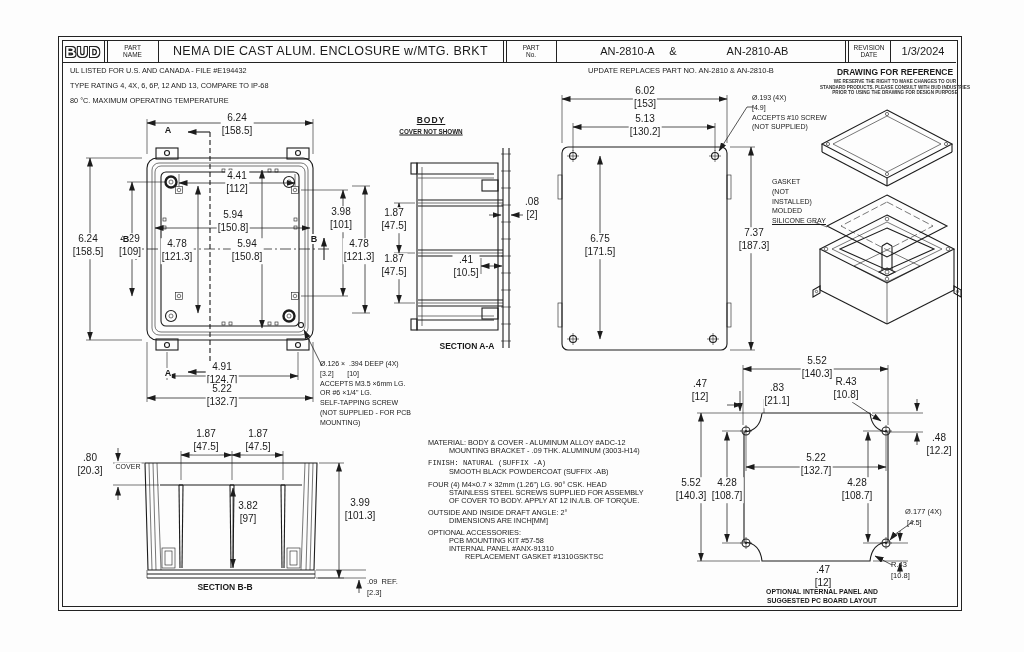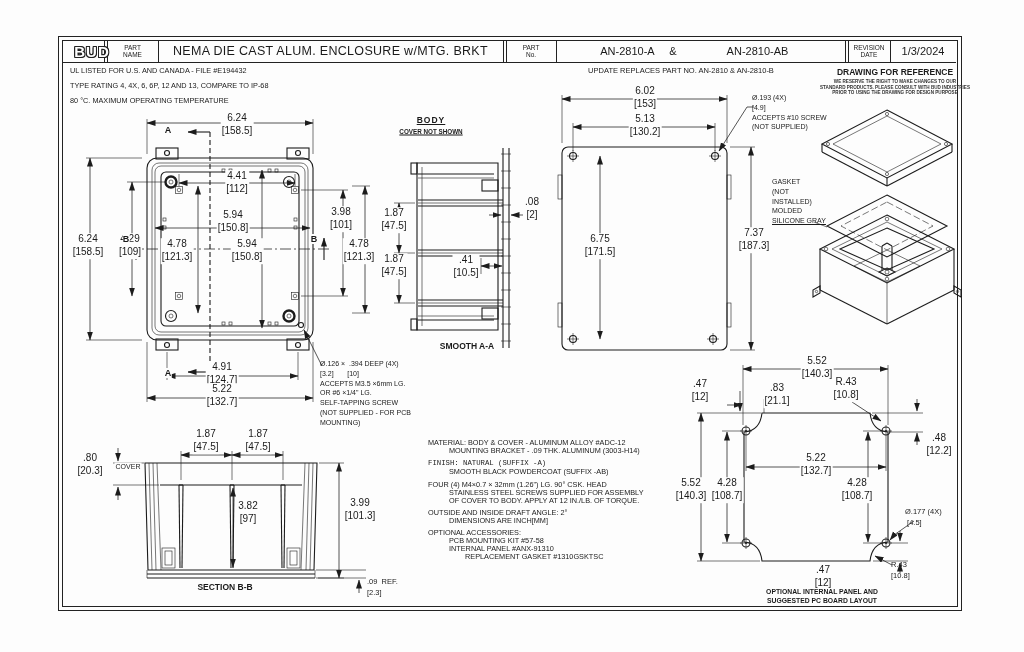--- a/index.html
+++ b/index.html
@@ -41,21 +41,21 @@
   <div class="vline" style="left:104px;top:40px;width:1px;height:22px;"></div>
   <div class="vline" style="left:107px;top:40px;width:1px;height:22px;"></div>
   <div class="vline" style="left:158px;top:40px;width:1px;height:22px;"></div>
   <div class="vline" style="left:503px;top:40px;width:1px;height:22px;"></div>
   <div class="vline" style="left:506px;top:40px;width:1px;height:22px;"></div>
   <div class="vline" style="left:556px;top:40px;width:1px;height:22px;"></div>
   <div class="vline" style="left:845px;top:40px;width:1px;height:22px;"></div>
   <div class="vline" style="left:848px;top:40px;width:1px;height:22px;"></div>
   <div class="vline" style="left:890px;top:40px;width:1px;height:22px;"></div>
 
-  <div class="cell logo" style="left:62px;top:40px;width:42px;height:22px;padding-left:9px;">BUD</div>
+  <div class="cell logo" style="left:62px;top:40px;width:42px;height:22px;">BUD</div>
   <div class="cell small-label" style="left:107px;top:40px;width:51px;height:22px;">PART
 NAME</div>
   <div class="cell main-title" style="left:158px;top:40px;width:345px;height:22px;">NEMA DIE CAST ALUM. ENCLOSURE w/MTG. BRKT</div>
   <div class="cell small-label" style="left:506px;top:40px;width:50px;height:22px;">PART
 No.</div>
   <div class="cell pn" style="left:580px;top:40px;width:95px;height:22px;">AN-2810-A</div>
   <div class="cell pn" style="left:663px;top:40px;width:20px;height:22px;">&amp;</div>
   <div class="cell pn" style="left:710px;top:40px;width:95px;height:22px;">AN-2810-AB</div>
   <div class="cell small-label" style="left:848px;top:40px;width:42px;height:22px;">REVISION
 DATE</div>
@@ -246,21 +246,21 @@
   <span class="viewtitle" style="left:431px;top:120px;">BODY</span>
   <span class="viewsub" style="left:431px;top:131px;">COVER NOT SHOWN</span>
   <span class="dim" style="left:394px;top:220px;">1.87
 [47.5]</span>
   <span class="dim" style="left:394px;top:266px;">1.87
 [47.5]</span>
   <span class="dim" style="left:532px;top:209px;">.08
 [2]</span>
   <span class="dim" style="left:466px;top:267px;">.41
 [10.5]</span>
-  <span class="seclabel" style="left:467px;top:346px;">SMOOTH A-A</span>
+  <span class="seclabel" style="left:467px;top:346px;">SECTION A-A</span>
 
   <svg style="left:555px;top:85px;z-index:2;" width="220" height="280" viewBox="0 0 220 280">
     <rect class="g" x="7" y="62" width="165" height="203" rx="6"></rect>
     <rect class="t" x="3" y="90" width="4" height="24"></rect>
       <rect class="t" x="3" y="218" width="4" height="24"></rect>
     <rect class="t" x="172" y="90" width="4" height="24"></rect>
       <rect class="t" x="172" y="218" width="4" height="24"></rect>
     <g>
       <circle class="g" cx="18" cy="71" r="3.5"></circle>
         <line class="t" x1="12" y1="71" x2="24" y2="71"></line>

